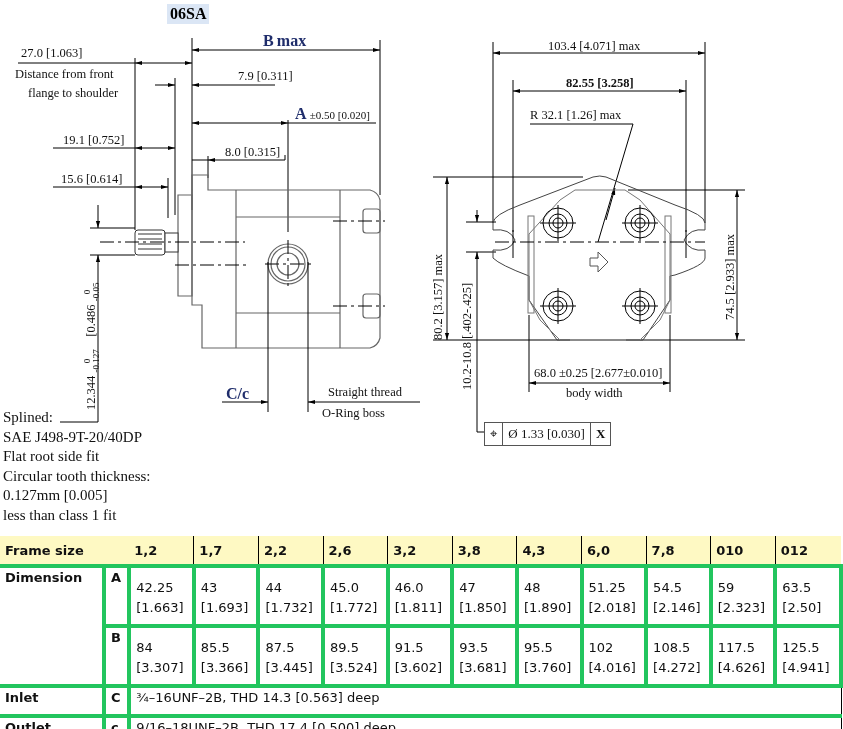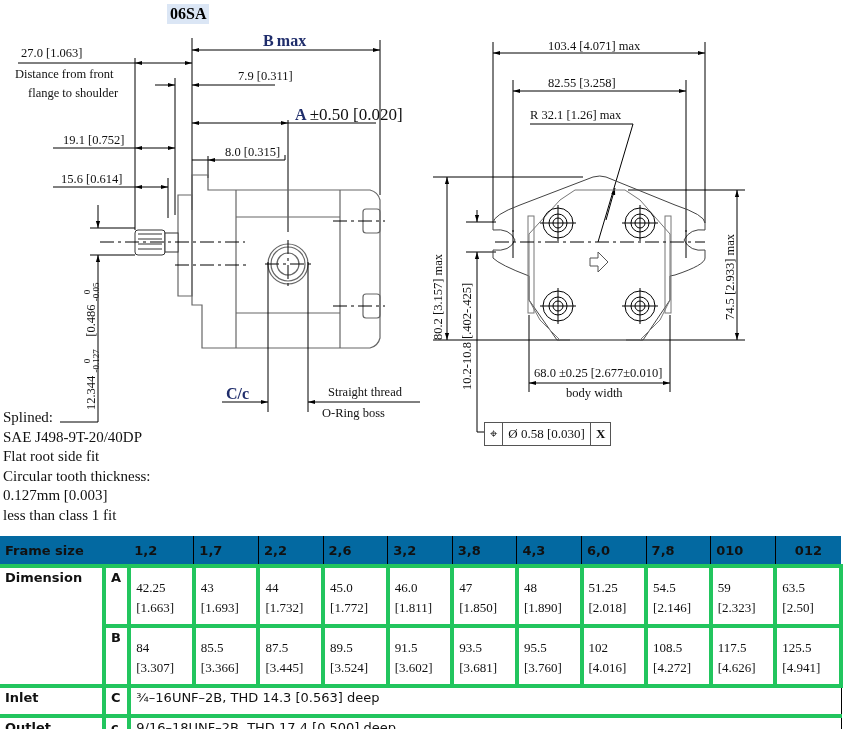--- a/index.html
+++ b/index.html
@@ -10,25 +10,25 @@
   .title-badge{position:absolute;left:167px;top:4px;background:#dbe6f5;padding:1px 3px;font-weight:bold;font-size:16px;color:#000000;font-family:"Liberation Serif",serif;}
   .big{font-weight:bold;font-size:16px;color:#1f2d6b;}
   .vtext{position:absolute;white-space:nowrap;font-size:12.5px;transform-origin:left top;transform:rotate(-90deg);font-family:"Liberation Serif",serif;}
   .spline-notes{position:absolute;left:3px;top:408px;font-size:15px;line-height:19.5px;}
   .fcf{position:absolute;left:484px;top:422px;height:22px;border:1px solid #555;display:flex;background:#fff;font-size:13px;}
   .fcf div{border-right:1px solid #555;display:flex;align-items:center;padding:0 5px;}
   .fcf div:last-child{border-right:none;font-weight:bold;}
   
   #spec-table{position:absolute;left:0;top:536px;width:843px;border-collapse:collapse;font-family:"DejaVu Sans",sans-serif;font-size:13px;table-layout:fixed;}
   #spec-table td,#spec-table th{border:4px solid #22c55e;padding:2px 5px;vertical-align:top;text-align:left;}
-  #spec-table tr.head th{background:#0369a1;font-weight:bold;height:24px;vertical-align:middle;border-left:none;border-right:1px solid #000;border-top:none;}
+  #spec-table tr.head th{background:#fef9c3;font-weight:bold;height:24px;vertical-align:middle;border-left:none;border-right:1px solid #000;border-top:none;}
   #spec-table tr.head th:first-child{border-right:none;}
   #spec-table td.lbl{font-weight:bold;border-left:none;}
   #spec-table td.sub{font-weight:bold;width:14px;}
-  #spec-table td.val{line-height:20px;padding-top:10px;padding-bottom:6px;font-family:Liberation Serif, serif;}
+  #spec-table td.val{line-height:20px;padding-top:10px;padding-bottom:6px;}
   #spec-table td.wide{border-right:1px solid #000;}
 </style>
 </head>
 <body>
 
 <div id="drawing">
   <svg width="843" height="530" viewBox="0 0 843 530">
     <defs>
       <marker id="ar" viewBox="0 0 10 10" refX="10" refY="5" markerWidth="7" markerHeight="7" orient="auto-start-reverse">
         <path d="M0,2 L10,5 L0,8 z" fill="#000"></path>
@@ -186,21 +186,21 @@
   <div class="t" style="left:263px;top:33px;">
     <span class="big">B</span>
     <span class="big">max</span>
   </div>
   <div class="t" style="left:21px;top:47px;">27.0 [1.063]</div>
   <div class="t" style="left:15px;top:68px;">Distance from front</div>
   <div class="t" style="left:28px;top:87px;">flange to shoulder</div>
   <div class="t" style="left:210px;top:70px;margin-left:28px;">7.9 [0.311]</div>
   <div class="t" style="left:295px;top:106px;">
     <span class="big">A</span>
-    <span style="font-size:17px;">±0.50 [0.020]</span>
+    <span style="font-size:11px;">±0.50 [0.020]</span>
   </div>
   <div class="t" style="left:63px;top:134px;">19.1 [0.752]</div>
   <div class="t" style="left:225px;top:146px;">8.0 [0.315]</div>
   <div class="t" style="left:61px;top:173px;">15.6 [0.614]</div>
 
   <div class="vtext" style="left:83px;top:410px;">
     <span>12.344</span>
     <span style="display:inline-block;vertical-align:middle;font-size:9px;line-height:9px;text-align:center;">
       <span style="display:block;">0</span>
       <span style="display:block;">-0.127</span>
@@ -215,36 +215,36 @@
 
   <div class="t big" style="left:226px;top:386px;">C/c</div>
   <div class="t" style="left:328px;top:386px;">Straight thread</div>
   <div class="t" style="left:322px;top:407px;">O-Ring boss</div>
 
   <div class="spline-notes">
     <div>Splined:</div>
     <div>SAE J498-9T-20/40DP</div>
     <div>Flat root side fit</div>
     <div>Circular tooth thickness:</div>
-    <div>0.127mm [0.003]</div>
+    <div>0.127mm [0.005]</div>
     <div>less than class 1 fit</div>
   </div>
 
   <div class="t" style="left:548px;top:40px;">103.4 [4.071] max</div>
-  <div class="t" style="left:548px;top:77px;">82.55 [3.258]</div>
+  <div class="t" style="left:566px;top:77px;font-weight:bold;">82.55 [3.258]</div>
   <div class="t" style="left:530px;top:109px;">R 32.1 [1.26] max</div>
   <div class="vtext" style="left:431px;top:340px;">80.2 [3.157] max</div>
   <div class="vtext" style="left:460px;top:390px;">10.2-10.8 [.402-.425]</div>
   <div class="vtext" style="left:723px;top:320px;">74.5 [2.933] max</div>
   <div class="t" style="left:534px;top:367px;">68.0 ±0.25 [2.677±0.010]</div>
   <div class="t" style="left:566px;top:387px;">body width</div>
 
   <div class="fcf">
     <div>⌖</div>
-    <div>Ø 0.58 [0.030]</div>
+    <div>Ø 1.33 [0.030]</div>
     <div>X</div>
   </div>
 </div>
 
 <table id="spec-table">
   <colgroup>
     <col style="width:103px">
       <col style="width:25px">
     <col style="width:64px">
       <col style="width:64px">
@@ -264,21 +264,21 @@
     <th>1,2</th>
     <th>1,7</th>
     <th>2,2</th>
     <th>2,6</th>
     <th>3,2</th>
     <th>3,8</th>
     <th>4,3</th>
     <th>6,0</th>
     <th>7,8</th>
     <th>010</th>
-    <th style="border-right:none;text-align:center;">012</th>
+    <th style="border-right:none;">012</th>
   </tr>
   <tr>
     <td class="lbl" rowspan="2">Dimension</td>
     <td class="sub">A</td>
     <td class="val"><span>42.25</span><br><span>[1.663]</span></td>
     <td class="val"><span>43</span><br><span>[1.693]</span></td>
     <td class="val"><span>44</span><br><span>[1.732]</span></td>
     <td class="val"><span>45.0</span><br><span>[1.772]</span></td>
     <td class="val"><span>46.0</span><br><span>[1.811]</span></td>
     <td class="val"><span>47</span><br><span>[1.850]</span></td>

